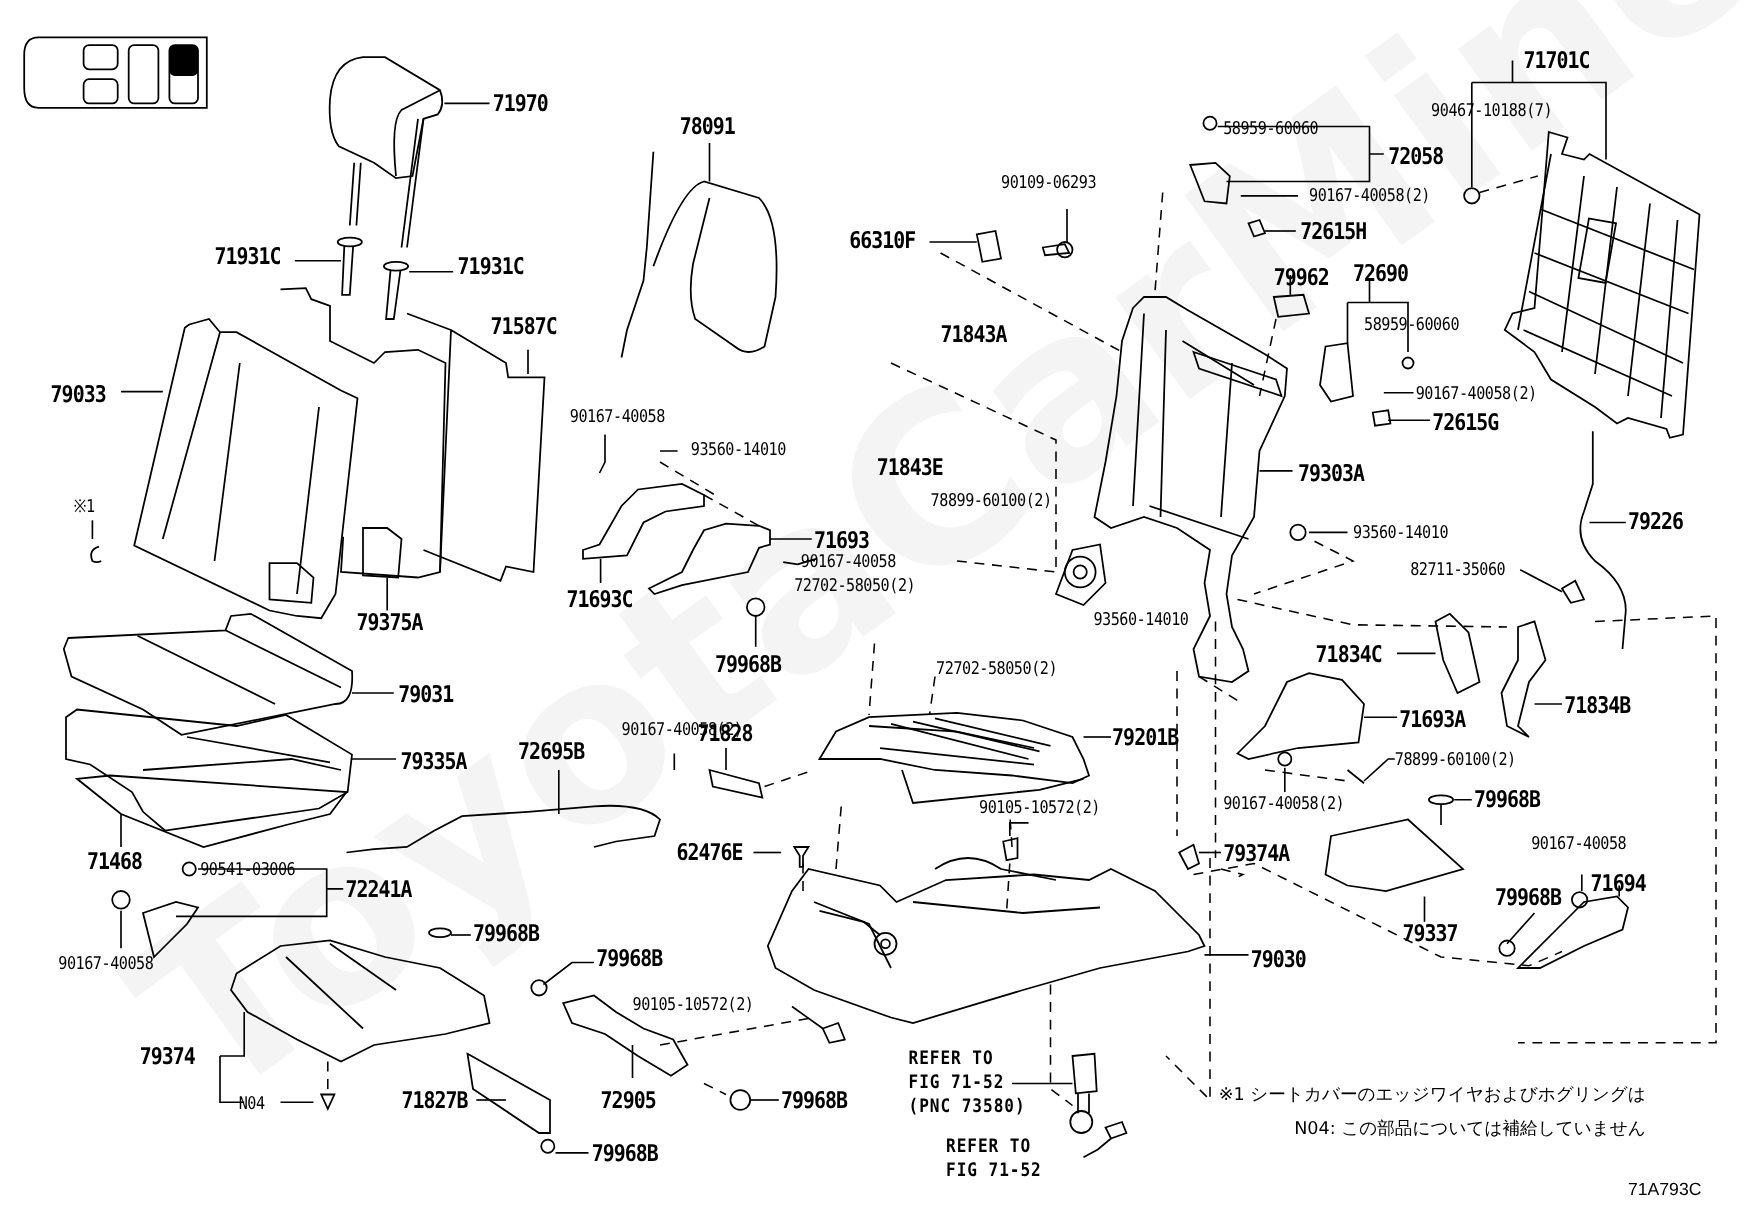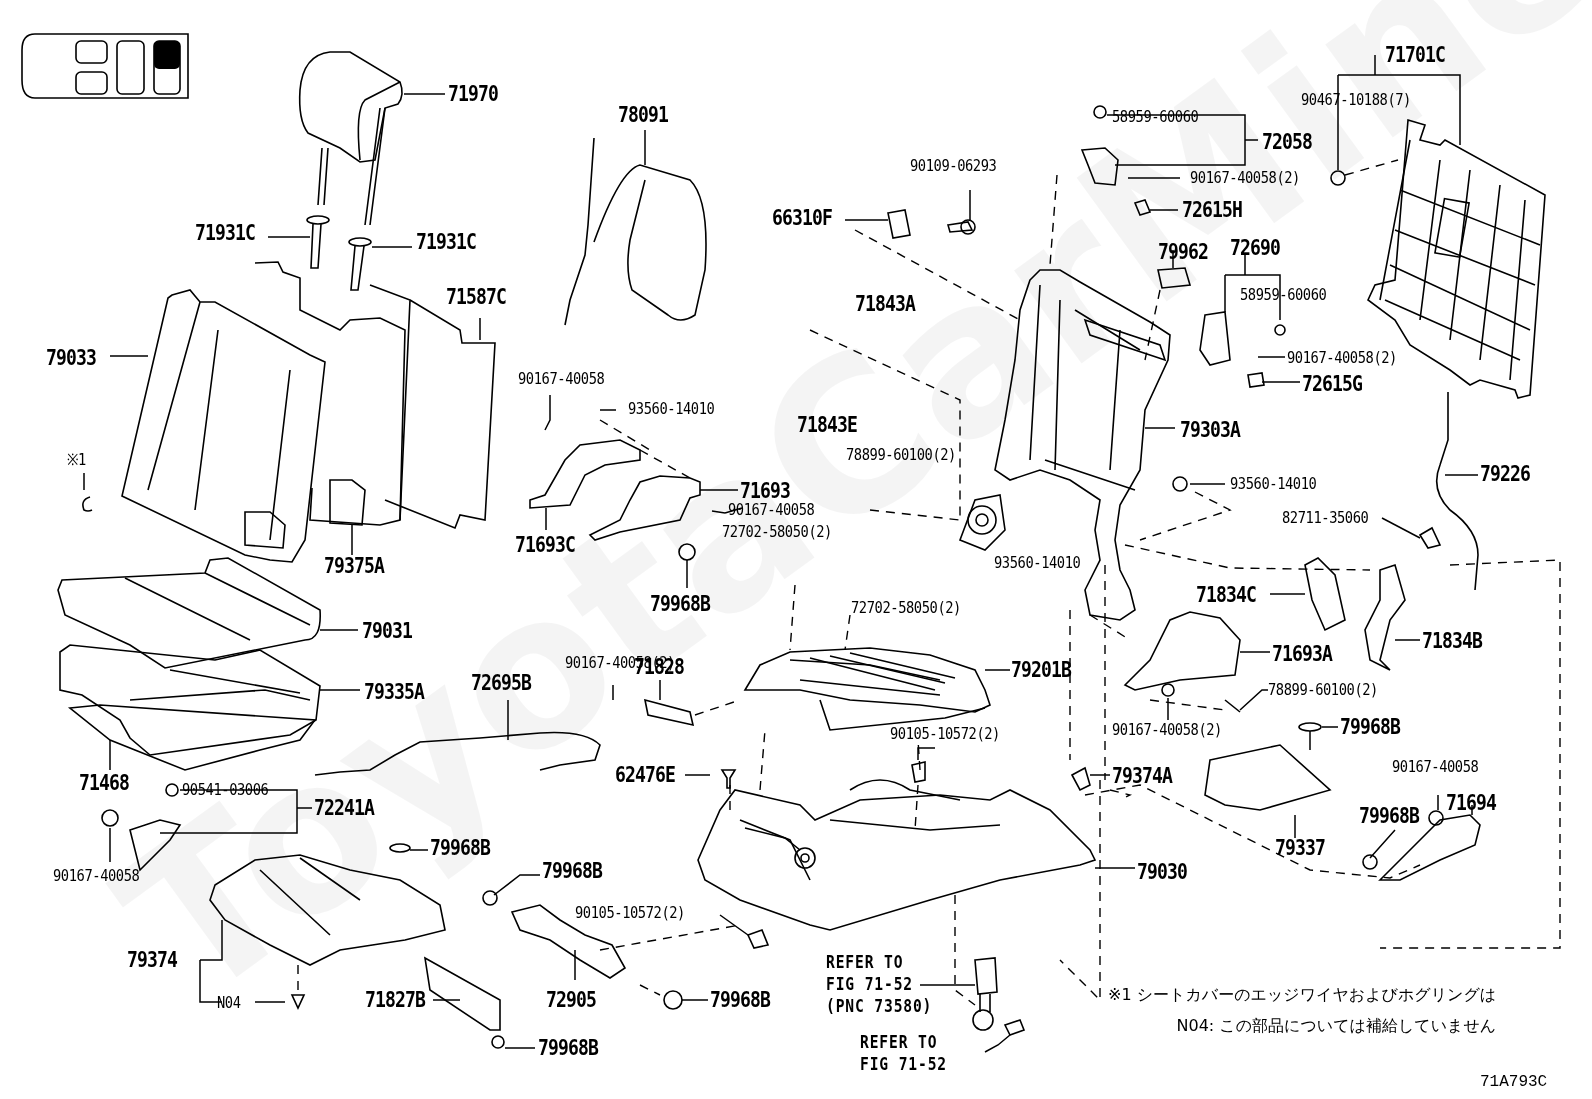--- a/index.html
+++ b/index.html
@@ -2,21 +2,21 @@
 <html><head>
 <meta charset="utf-8">
 <style>
   html,body{margin:0;padding:0;background:#fff;}
   body{width:1592px;height:1099px;position:relative;overflow:hidden;font-family:"DejaVu Serif","Liberation Serif",serif;color:#000;}
   #diagram{position:absolute;left:0;top:0;width:1592px;height:1099px;}
   .lbl{position:absolute;font-family:"DejaVu Sans Mono","Liberation Mono",monospace;font-weight:bold;font-size:21px;line-height:1;white-space:nowrap;letter-spacing:-1px;transform:scaleX(0.86);transform-origin:left top;}
   .sm{font-size:16px;font-weight:normal;letter-spacing:-0.5px;}
   .ref{font-size:17px;font-weight:bold;line-height:22px;letter-spacing:1px;}
   .note{position:absolute;font-family:"DejaVu Sans","Liberation Sans",sans-serif;font-size:16px;line-height:24px;white-space:nowrap;text-align:right;}
-  .code{position:absolute;font-family:Liberation Mono, monospace;font-size:16px;}
+  .code{position:absolute;font-family:Liberation Sans, sans-serif;font-size:16px;}
   .wm{position:absolute;left:80px;top:850px;font-family:"DejaVu Sans",sans-serif;font-size:210px;font-weight:bold;color:rgba(0,0,0,0.045);transform:rotate(-36deg);transform-origin:left top;white-space:nowrap;pointer-events:none;}
   svg .part{fill:none;stroke:#000;stroke-width:1.6;}
   svg .lead{fill:none;stroke:#000;stroke-width:1.5;}
   svg .dash{fill:none;stroke:#000;stroke-width:1.4;stroke-dasharray:9 7;}
 </style>
 </head>
 <body>
 
 <div id="diagram">
   <div class="wm">ToyotaCarMine.ru</div>

